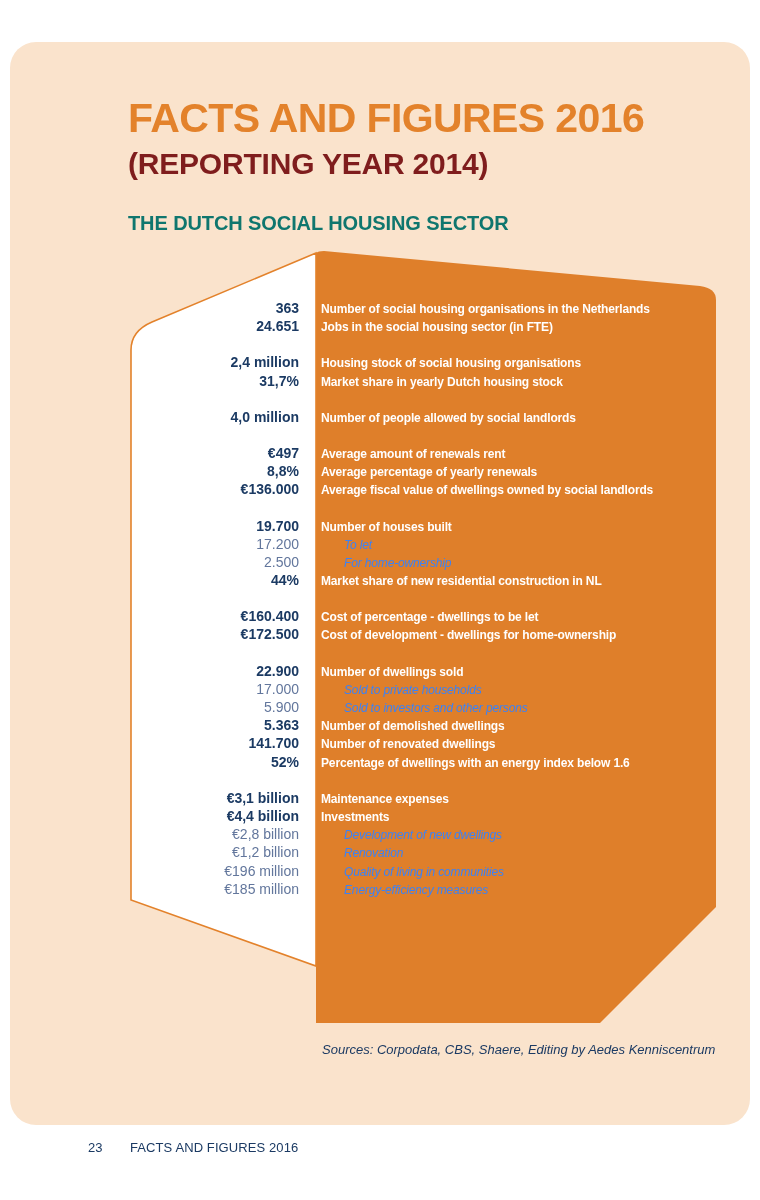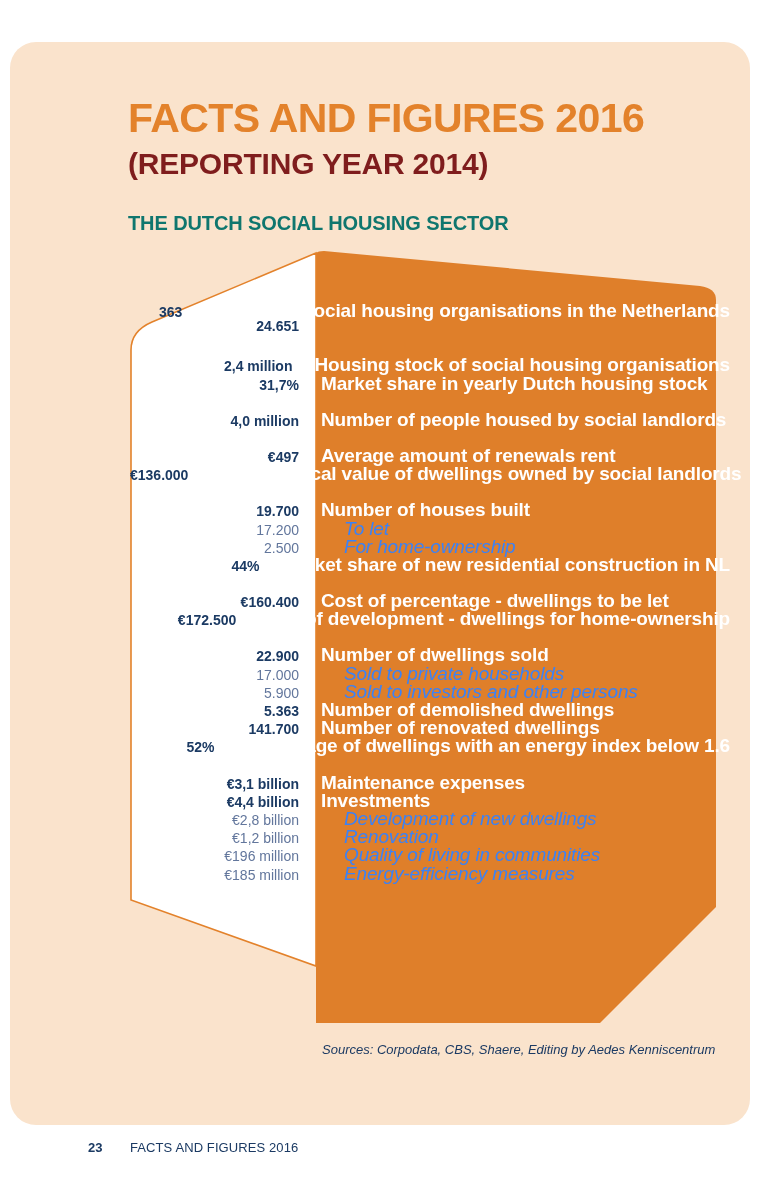--- a/index.html
+++ b/index.html
@@ -91,21 +91,21 @@
     text-align: right;
     padding-right: 11px;
     box-sizing: border-box;
     font-size: 14px;
     font-weight: bold;
     color: #1b3a63;
     white-space: nowrap;
   }
   .fact-label {
     padding-left: 11px;
-    font-size: 19px;
+    font-size: 12px;
     font-weight: bold;
     color: #ffffff;
     white-space: nowrap;
     letter-spacing: -0.15px;
   }
   
   .fact-row.sub .fact-value {
     font-weight: normal;
     color: #62769c;
   }
@@ -130,21 +130,21 @@
   
   #page-footer {
     position: absolute;
     left: 88px;
     top: 1140px;
     display: flex;
     align-items: baseline;
   }
   #footer-page-number {
     font-size: 13px;
-    font-weight: bold;
+    font-weight: normal;
     color: #1b3a63;
     width: 42px;
   }
   #footer-title {
     font-size: 13px;
     color: #1b3a63;
     letter-spacing: 0.1px;
     white-space: nowrap;
   }
 </style>
@@ -179,42 +179,47 @@
 </div>
 
 <div id="facts-table">
     <div class="fact-group">
       <div class="fact-row">
         <div class="fact-value">363</div>
         <div class="fact-label">Number of social housing organisations in the Netherlands</div>
       </div>
       <div class="fact-row">
         <div class="fact-value">24.651</div>
+        <div class="fact-label">Jobs in the social housing sector (in FTE)</div>
       </div>
     </div>
     <div class="fact-group">
       <div class="fact-row">
         <div class="fact-value">2,4 million</div>
         <div class="fact-label">Housing stock of social housing organisations</div>
       </div>
       <div class="fact-row">
         <div class="fact-value">31,7%</div>
         <div class="fact-label">Market share in yearly Dutch housing stock</div>
       </div>
     </div>
     <div class="fact-group">
       <div class="fact-row">
         <div class="fact-value">4,0 million</div>
-        <div class="fact-label">Number of people housed by social landlords</div>
+        <div class="fact-label">Number of people allowed by social landlords</div>
       </div>
     </div>
     <div class="fact-group">
       <div class="fact-row">
         <div class="fact-value">€497</div>
         <div class="fact-label">Average amount of renewals rent</div>
+      </div>
+      <div class="fact-row">
+        <div class="fact-value">8,8%</div>
+        <div class="fact-label">Average percentage of yearly renewals</div>
       </div>
       <div class="fact-row">
         <div class="fact-value">€136.000</div>
         <div class="fact-label">Average fiscal value of dwellings owned by social landlords</div>
       </div>
     </div>
     <div class="fact-group">
       <div class="fact-row">
         <div class="fact-value">19.700</div>
         <div class="fact-label">Number of houses built</div>

